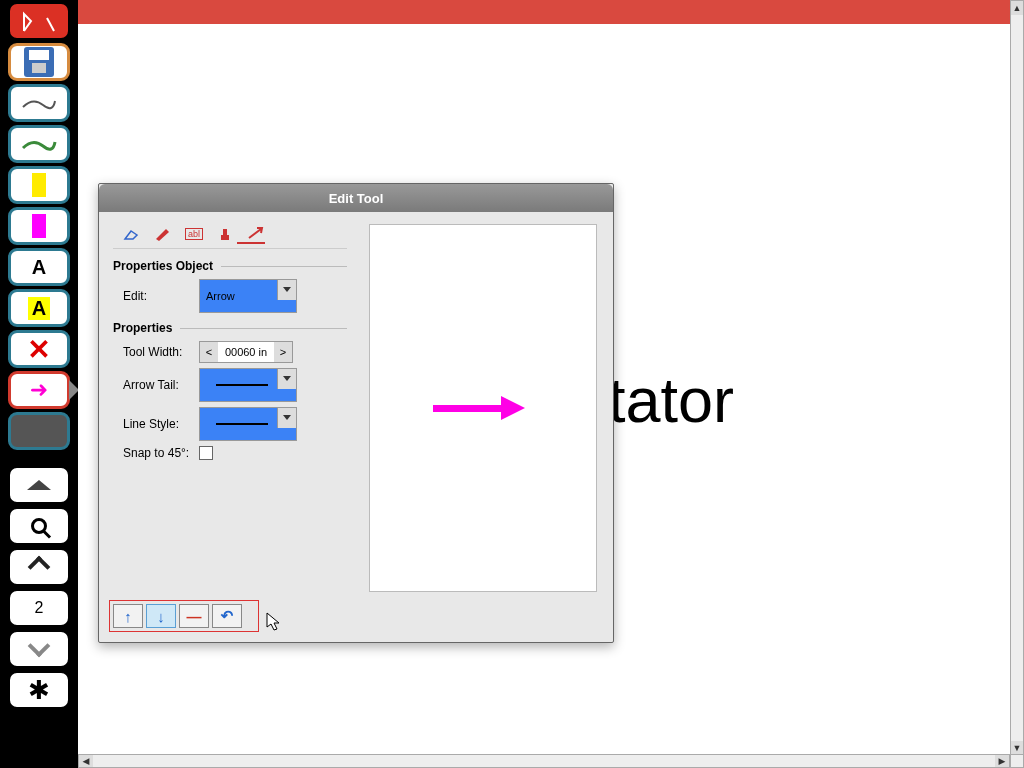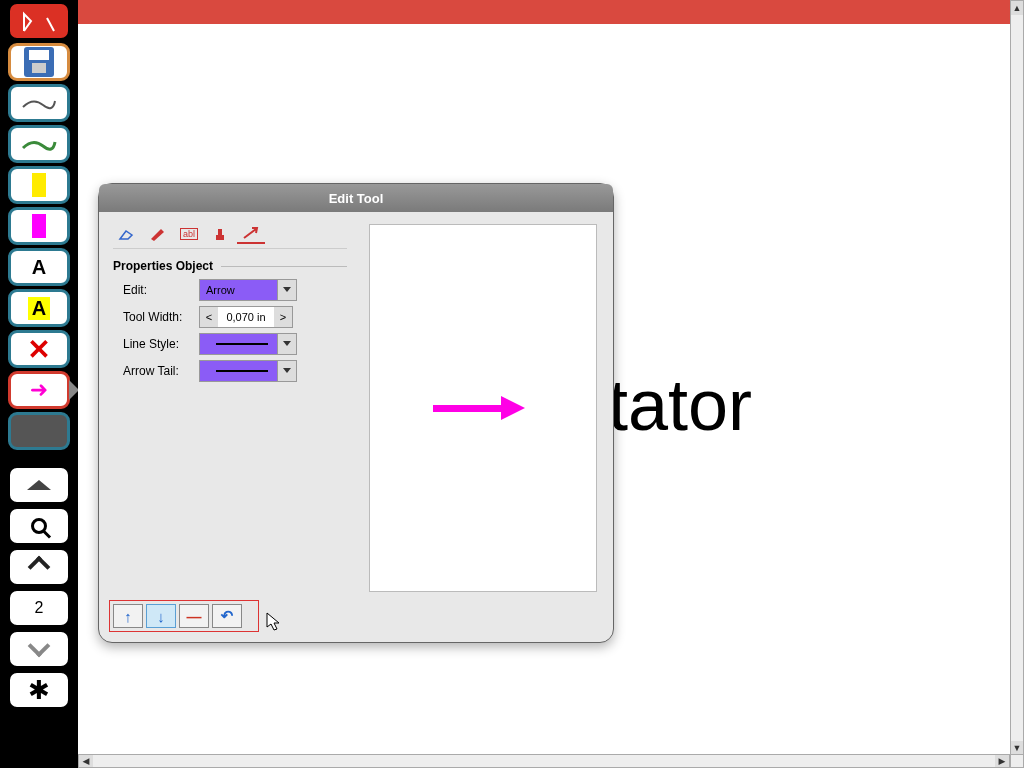--- a/index.html
+++ b/index.html
@@ -29,51 +29,51 @@
 .magnify { width: 16px; height: 16px; border: 3px solid #000; border-radius: 50%; position: relative; }
 .magnify::after { content: ''; position: absolute; width: 3px; height: 10px; background: #000; transform: rotate(-45deg); bottom: -8px; right: -4px; }
 .chevron-up { width: 16px; height: 16px; border-top: 4px solid #222; border-left: 4px solid #222; transform: rotate(45deg); }
 .chevron-down { width: 16px; height: 16px; border-bottom: 4px solid #888; border-right: 4px solid #888; transform: rotate(45deg); margin-top: -6px; }
 .gear { font-size: 26px; color: #000; }
 .page-num { font-size: 16px; color: #000; }
 
 .content-area { position: absolute; left: 78px; top: 0; right: 14px; bottom: 14px; background: #ccc; }
 .doc-header { position: absolute; left: 0; top: 0; right: 0; height: 24px; background: #d9493f; }
 .doc-body { position: absolute; left: 0; top: 24px; right: 0; bottom: 0; background: #fff; }
-.bg-text { position: absolute; top: 340px; left: 530px; font-size: 72px; color: #000; font-family: sans-serif; }
+.bg-text { position: absolute; top: 340px; left: 530px; font-size: 63px; color: #000; font-family: sans-serif; }
 
 .scrollbar-v { position: absolute; right: 0; top: 0; width: 14px; height: 754px; background: #eee; border: 1px solid #aaa; }
 .scrollbar-v .arrow-btn { width: 12px; height: 14px; background: #ddd; display: flex; align-items: center; justify-content: center; font-size: 9px; color: #333; }
 .scrollbar-v .track { height: 726px; background: #eee; }
 .scrollbar-h { position: absolute; left: 78px; bottom: 0; right: 14px; height: 14px; background: #eee; border: 1px solid #aaa; display: flex; }
 .scrollbar-h .arrow-btn { width: 14px; height: 12px; background: #ddd; display: flex; align-items: center; justify-content: center; font-size: 9px; color: #333; }
 .scrollbar-h .track { flex: 1; background: #eee; }
 .corner { position: absolute; right: 0; bottom: 0; width: 14px; height: 14px; background: #eee; border: 1px solid #aaa; }
 
-.dialog { position: absolute; left: 98px; top: 183px; width: 516px; height: 460px; background: #e8e8e8; border: 1px solid #666; border-radius: 14px; box-shadow: 0 4px 12px rgba(0,0,0,0.3); }
+.dialog { position: absolute; left: 98px; top: 183px; width: 516px; height: 460px; background: #e8e8e8; border: 1px solid #666; border-radius: 2px; box-shadow: 0 4px 12px rgba(0,0,0,0.3); }
 .dialog-title { height: 28px; background: linear-gradient(to bottom, #999, #7a7a7a); border-radius: 6px 6px 0 0; color: #fff; font-size: 13px; font-weight: bold; display: flex; align-items: center; justify-content: center; }
 .dialog-body { padding: 0; display: flex; height: 394px; }
 .left-panel { width: 262px; padding: 12px 14px; }
 .right-panel { width: 240px; padding: 12px 8px; }
 .preview-box { width: 228px; height: 368px; background: #fff; border: 1px solid #bbb; display: flex; align-items: center; justify-content: center; }
 .preview-arrow { position: relative; width: 100px; height: 20px; }
 .preview-arrow-line { position: absolute; left: 0; top: 7px; width: 70px; height: 7px; background: #ff00e6; }
 .preview-arrow-head { position: absolute; left: 68px; top: -2px; width: 0; height: 0; border-top: 12px solid transparent; border-bottom: 12px solid transparent; border-left: 24px solid #ff00e6; }
 
 .tabs { display: flex; gap: 3px; margin-bottom: 10px; border-bottom: 1px solid #ccc; padding-bottom: 4px; }
-.tab { width: 28px; height: 20px; display: flex; align-items: center; justify-content: center; cursor: pointer; font-size: 14px; color: #c33; }
+.tab { width: 28px; height: 20px; display: flex; align-items: center; justify-content: flex-end; cursor: pointer; font-size: 14px; color: #c33; }
 .tab.active { border-bottom: 2px solid #c33; }
 
 .section-title { font-size: 12px; font-weight: bold; color: #000; margin: 8px 0 6px; display: flex; align-items: center; }
 .section-title::after { content: ''; flex: 1; height: 1px; background: #bbb; margin-left: 8px; }
 .prop-row { display: flex; align-items: center; margin: 5px 0; font-size: 12px; color: #000; }
 .prop-label { width: 86px; padding-left: 10px; }
 .prop-control { flex: 1; }
 
-.select-box { width: 98px; height: 22px; border: 1px solid #999; background: #8b5cf6; font-size: 11px; padding: 0 18px 0 6px; position: relative; display: inline-flex; align-items: center; }
+.select-box { width: 98px; height: 34px; border: 1px solid #999; background: #3b82f6; font-size: 11px; padding: 0 18px 0 6px; position: relative; display: inline-flex; align-items: center; }
 .select-box::after { content: ''; position: absolute; right: 0; top: 0; width: 18px; height: 20px; background: #ddd; border-left: 1px solid #999; }
 .select-box .chev { position: absolute; right: 5px; top: 7px; width: 0; height: 0; border-left: 4px solid transparent; border-right: 4px solid transparent; border-top: 5px solid #333; z-index: 2; }
 
 .color-swatch { width: 14px; height: 12px; background: #ff00e6; display: inline-block; vertical-align: middle; }
 .color-dd { width: 0; height: 0; border-left: 4px solid transparent; border-right: 4px solid transparent; border-top: 5px solid #333; display: inline-block; margin-left: 4px; vertical-align: middle; }
 
 .spinner { display: inline-flex; border: 1px solid #999; height: 22px; }
 .spinner .btn { width: 18px; background: #ddd; border: none; display: flex; align-items: center; justify-content: center; font-size: 11px; cursor: pointer; }
 .spinner .val { width: 56px; text-align: center; font-size: 11px; display: flex; align-items: center; justify-content: center; background: #fff; }
 
@@ -206,43 +206,50 @@
       <div class="prop-row">
         <div class="prop-label">Edit:</div>
         <div class="prop-control">
           <div class="select-box">
               <span>Arrow</span>
               <span class="chev"></span>
             </div>
         </div>
       </div>
 
+      <div class="section-title">Properties</div>
       <div class="prop-row">
         <div class="prop-label">Tool Width:</div>
         <div class="prop-control">
           <div class="spinner">
             <div class="btn">&lt;</div>
-            <div class="val">0,070 in</div>
+            <div class="val">00060 in</div>
             <div class="btn">&gt;</div>
           </div>
         </div>
+      </div>
+      <div class="prop-row">
+        <div class="prop-label">Arrow Tail:</div>
+        <div class="prop-control"><div class="select-box">
+              <span class="line-sample"></span>
+              <span class="chev"></span>
+            </div></div>
       </div>
       <div class="prop-row">
         <div class="prop-label">Line Style:</div>
         <div class="prop-control"><div class="select-box">
               <span class="line-sample"></span>
               <span class="chev"></span>
             </div></div>
       </div>
       <div class="prop-row">
-        <div class="prop-label">Arrow Tail:</div>
-        <div class="prop-control"><div class="select-box">
-              <span class="line-sample"></span>
-              <span class="chev"></span>
-            </div></div>
+        <div class="prop-label">Snap to 45°:</div>
+        <div class="prop-control">
+            <div class="checkbox"></div>
+          </div>
       </div>
     </div>
     <div class="right-panel">
       <div class="preview-box">
         <div class="preview-arrow">
           <div class="preview-arrow-line"></div>
           <div class="preview-arrow-head"></div>
         </div>
       </div>
     </div>

